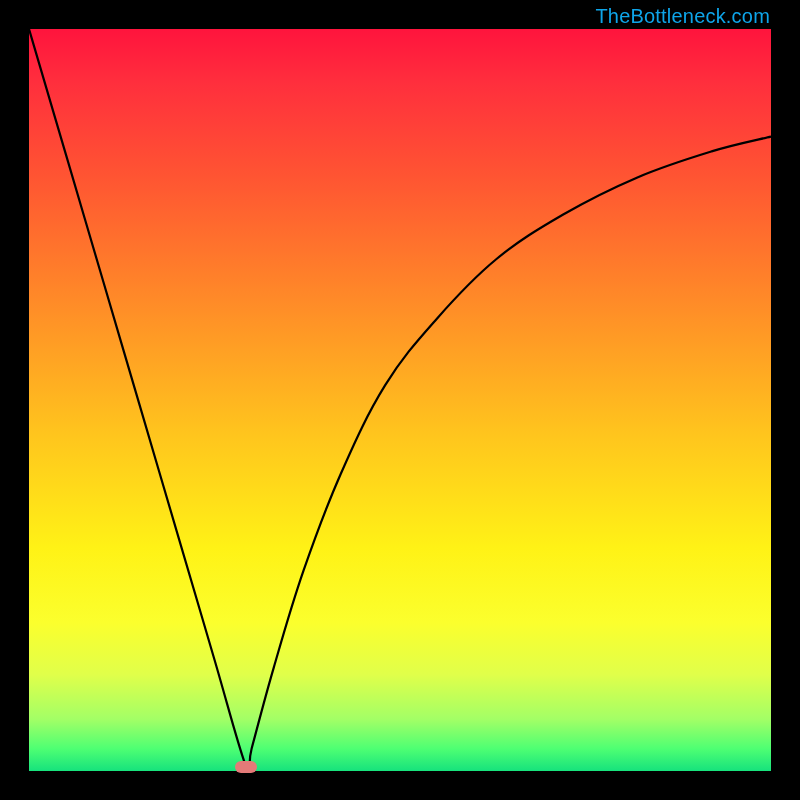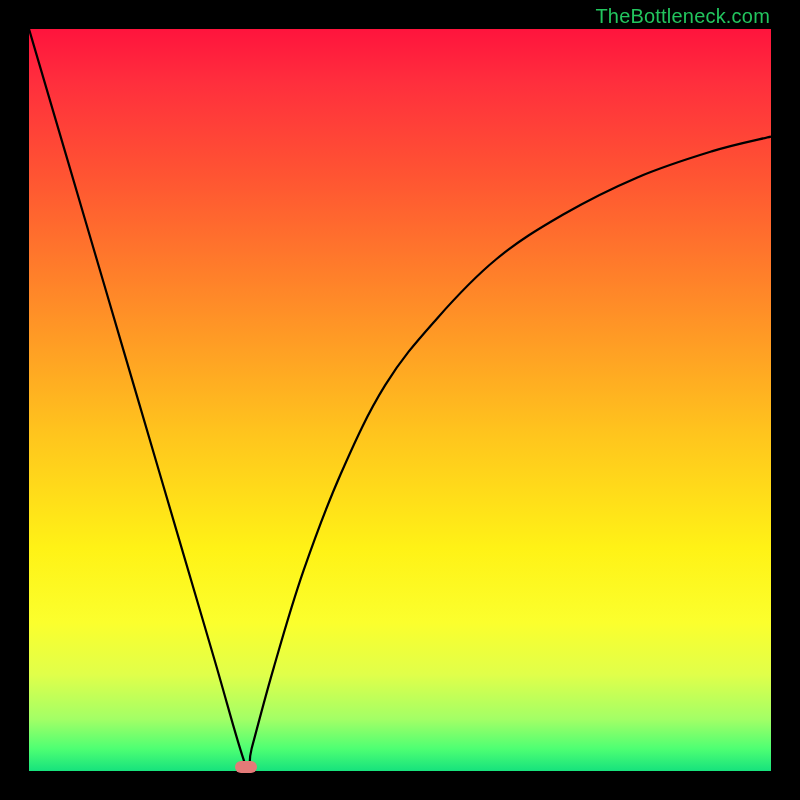--- a/index.html
+++ b/index.html
@@ -29,21 +29,21 @@
       #e0ff4a 87%,
       #a3ff66 93%,
       #4eff73 97%,
       #16e27d 100%
     );
   }
   .watermark {
     position: absolute;
     top: 5px;
     right: 30px;
-    color: #22c55e;
+    color: #0ea5e9;
     font-size: 20px;
     letter-spacing: 0.2px;
     font-weight: 500;
     text-align: center;
   }
   svg.curve {
     position: absolute;
     left: 0;
     top: 0;
     width: 742px;

